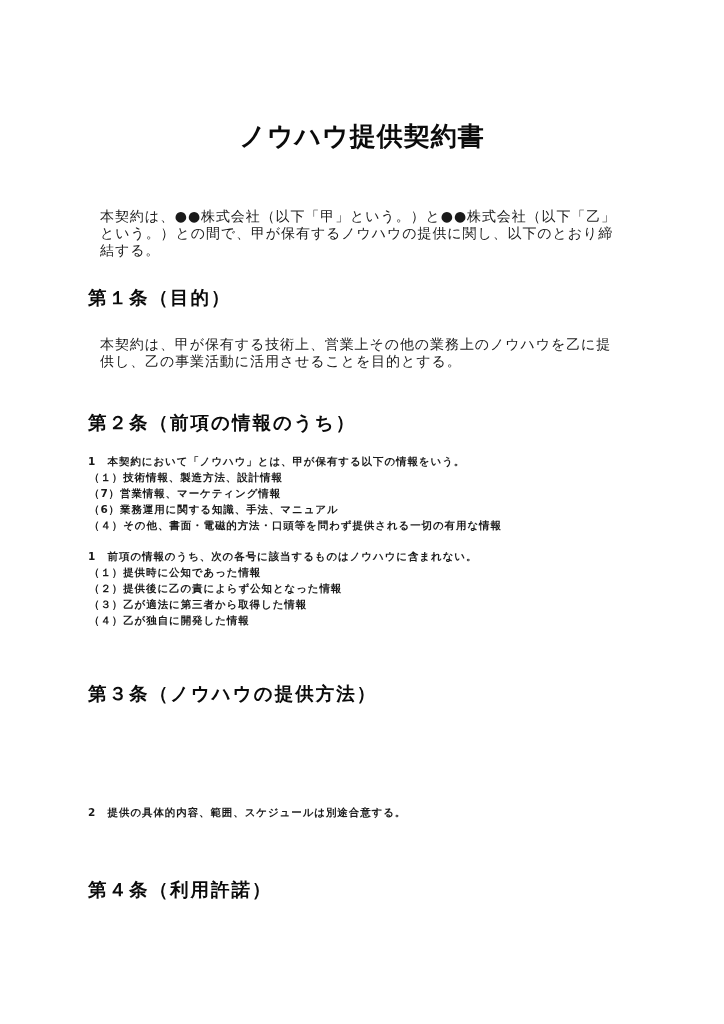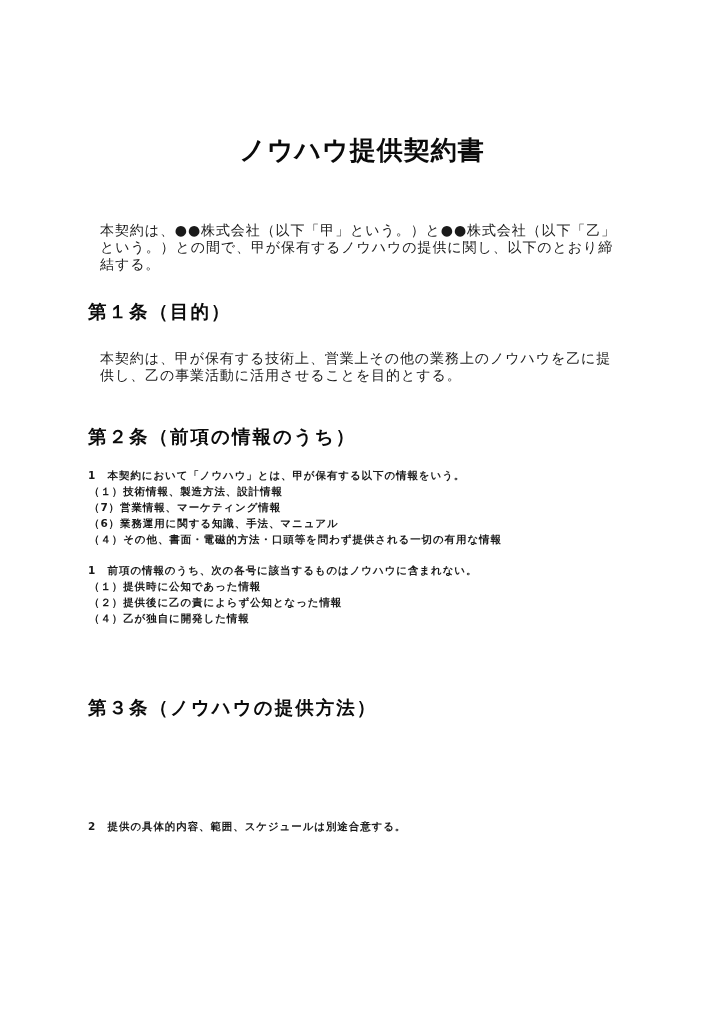--- a/index.html
+++ b/index.html
@@ -11,21 +11,21 @@
       width: 724px;
       height: 1024px;
       position: relative;
       overflow: hidden;
       font-family: "DejaVu Sans", "Liberation Sans", sans-serif;
       color: #111111;
     }
     .page {
       position: absolute;
       left: 0;
-      top: 16px;
+      top: 2px;
       width: 724px;
       height: 792px;
       background: #ffffff;
     }
     .title {
       position: absolute;
       left: 0;
       top: 116px;
       width: 724px;
       text-align: center;
@@ -105,27 +105,31 @@
       <li class="item">（7）営業情報、マーケティング情報</li>
       <li class="item">（6）業務運用に関する知識、手法、マニュアル</li>
       <li class="item">（４）その他、書面・電磁的方法・口頭等を問わず提供される一切の有用な情報</li>
     </ul>
   </div>
   <div class="block" style="top:546px;">
     <ul class="list">
       <li class="lead">1　前項の情報のうち、次の各号に該当するものはノウハウに含まれない。</li>
       <li class="item">（１）提供時に公知であった情報</li>
       <li class="item">（２）提供後に乙の責によらず公知となった情報</li>
+      <li class="item">（３）乙が適法に第三者から取得した情報</li>
       <li class="item">（４）乙が独自に開発した情報</li>
     </ul>
   </div>
 
   <div class="block" style="top:679px;">
     <h2 class="heading">第３条（ノウハウの提供方法）</h2>
   </div>
   <div class="block" style="top:802px;">
     <ul class="list">
       <li class="lead">2　提供の具体的内容、範囲、スケジュールは別途合意する。</li>
     </ul>
   </div>
 
+  <div class="block" style="top:875px;">
+    <h2 class="heading">第４条（利用許諾）</h2>
+  </div>
 
 </div>
 
 </body></html>

